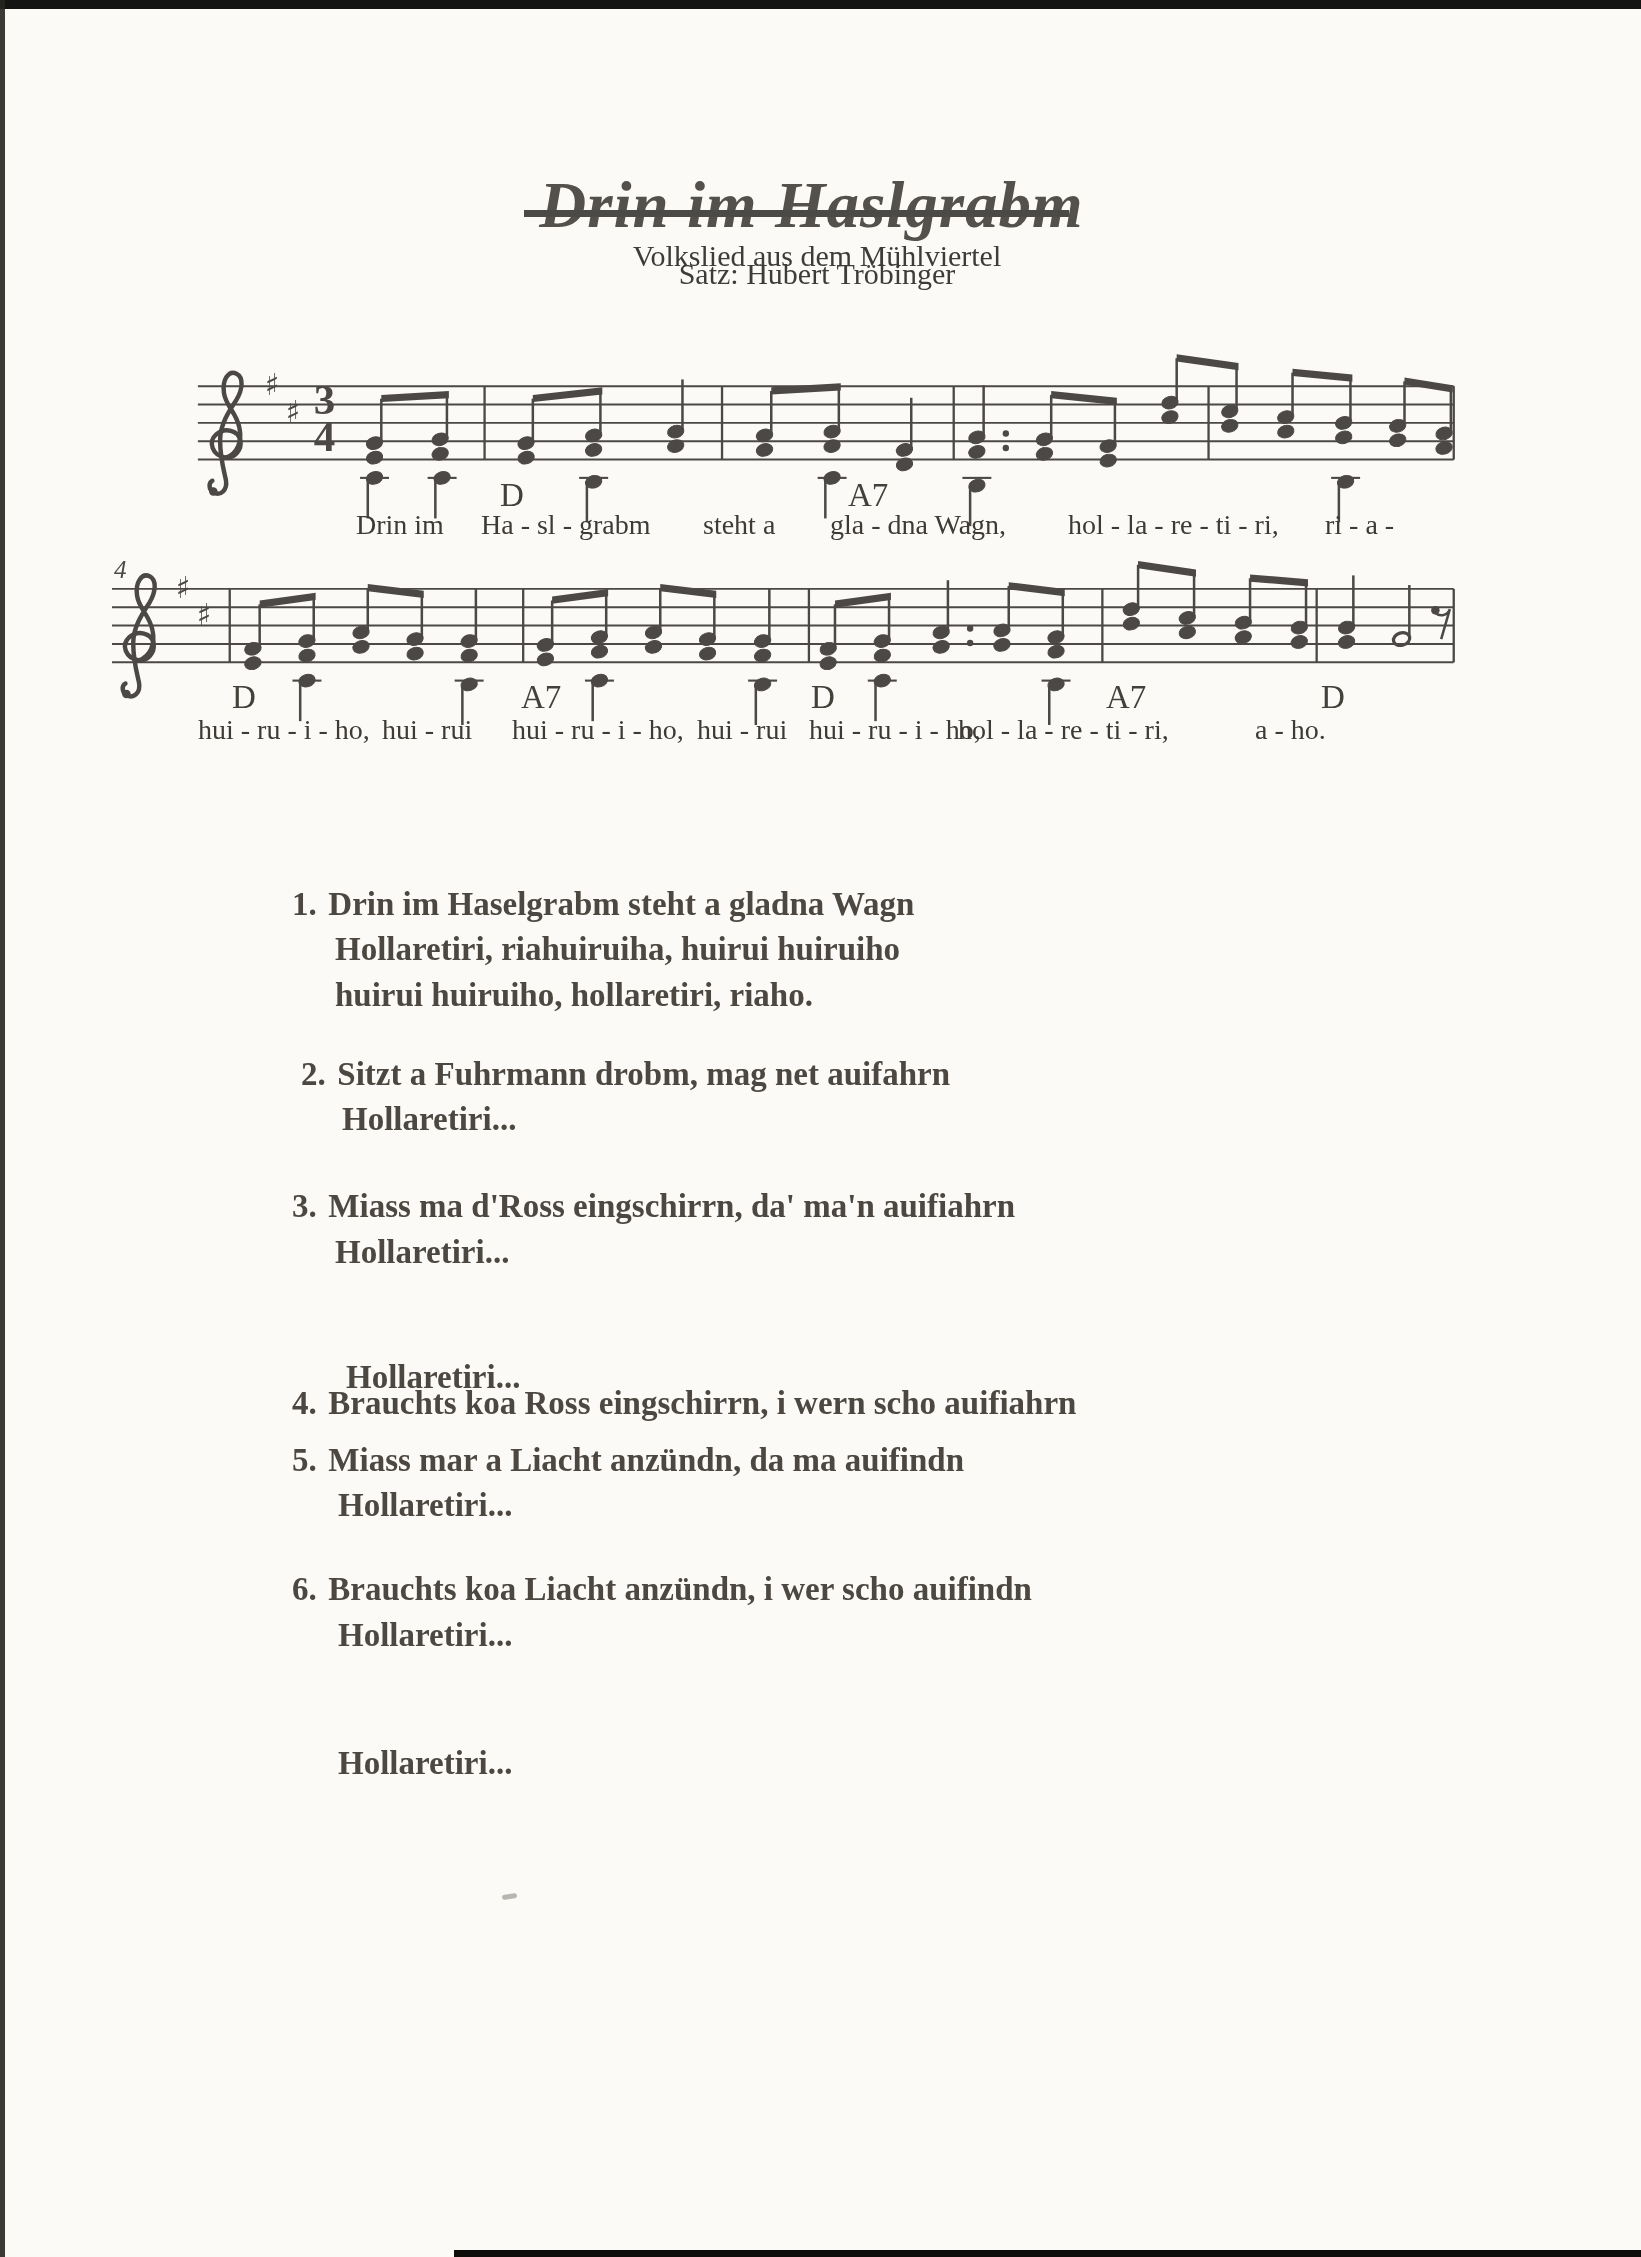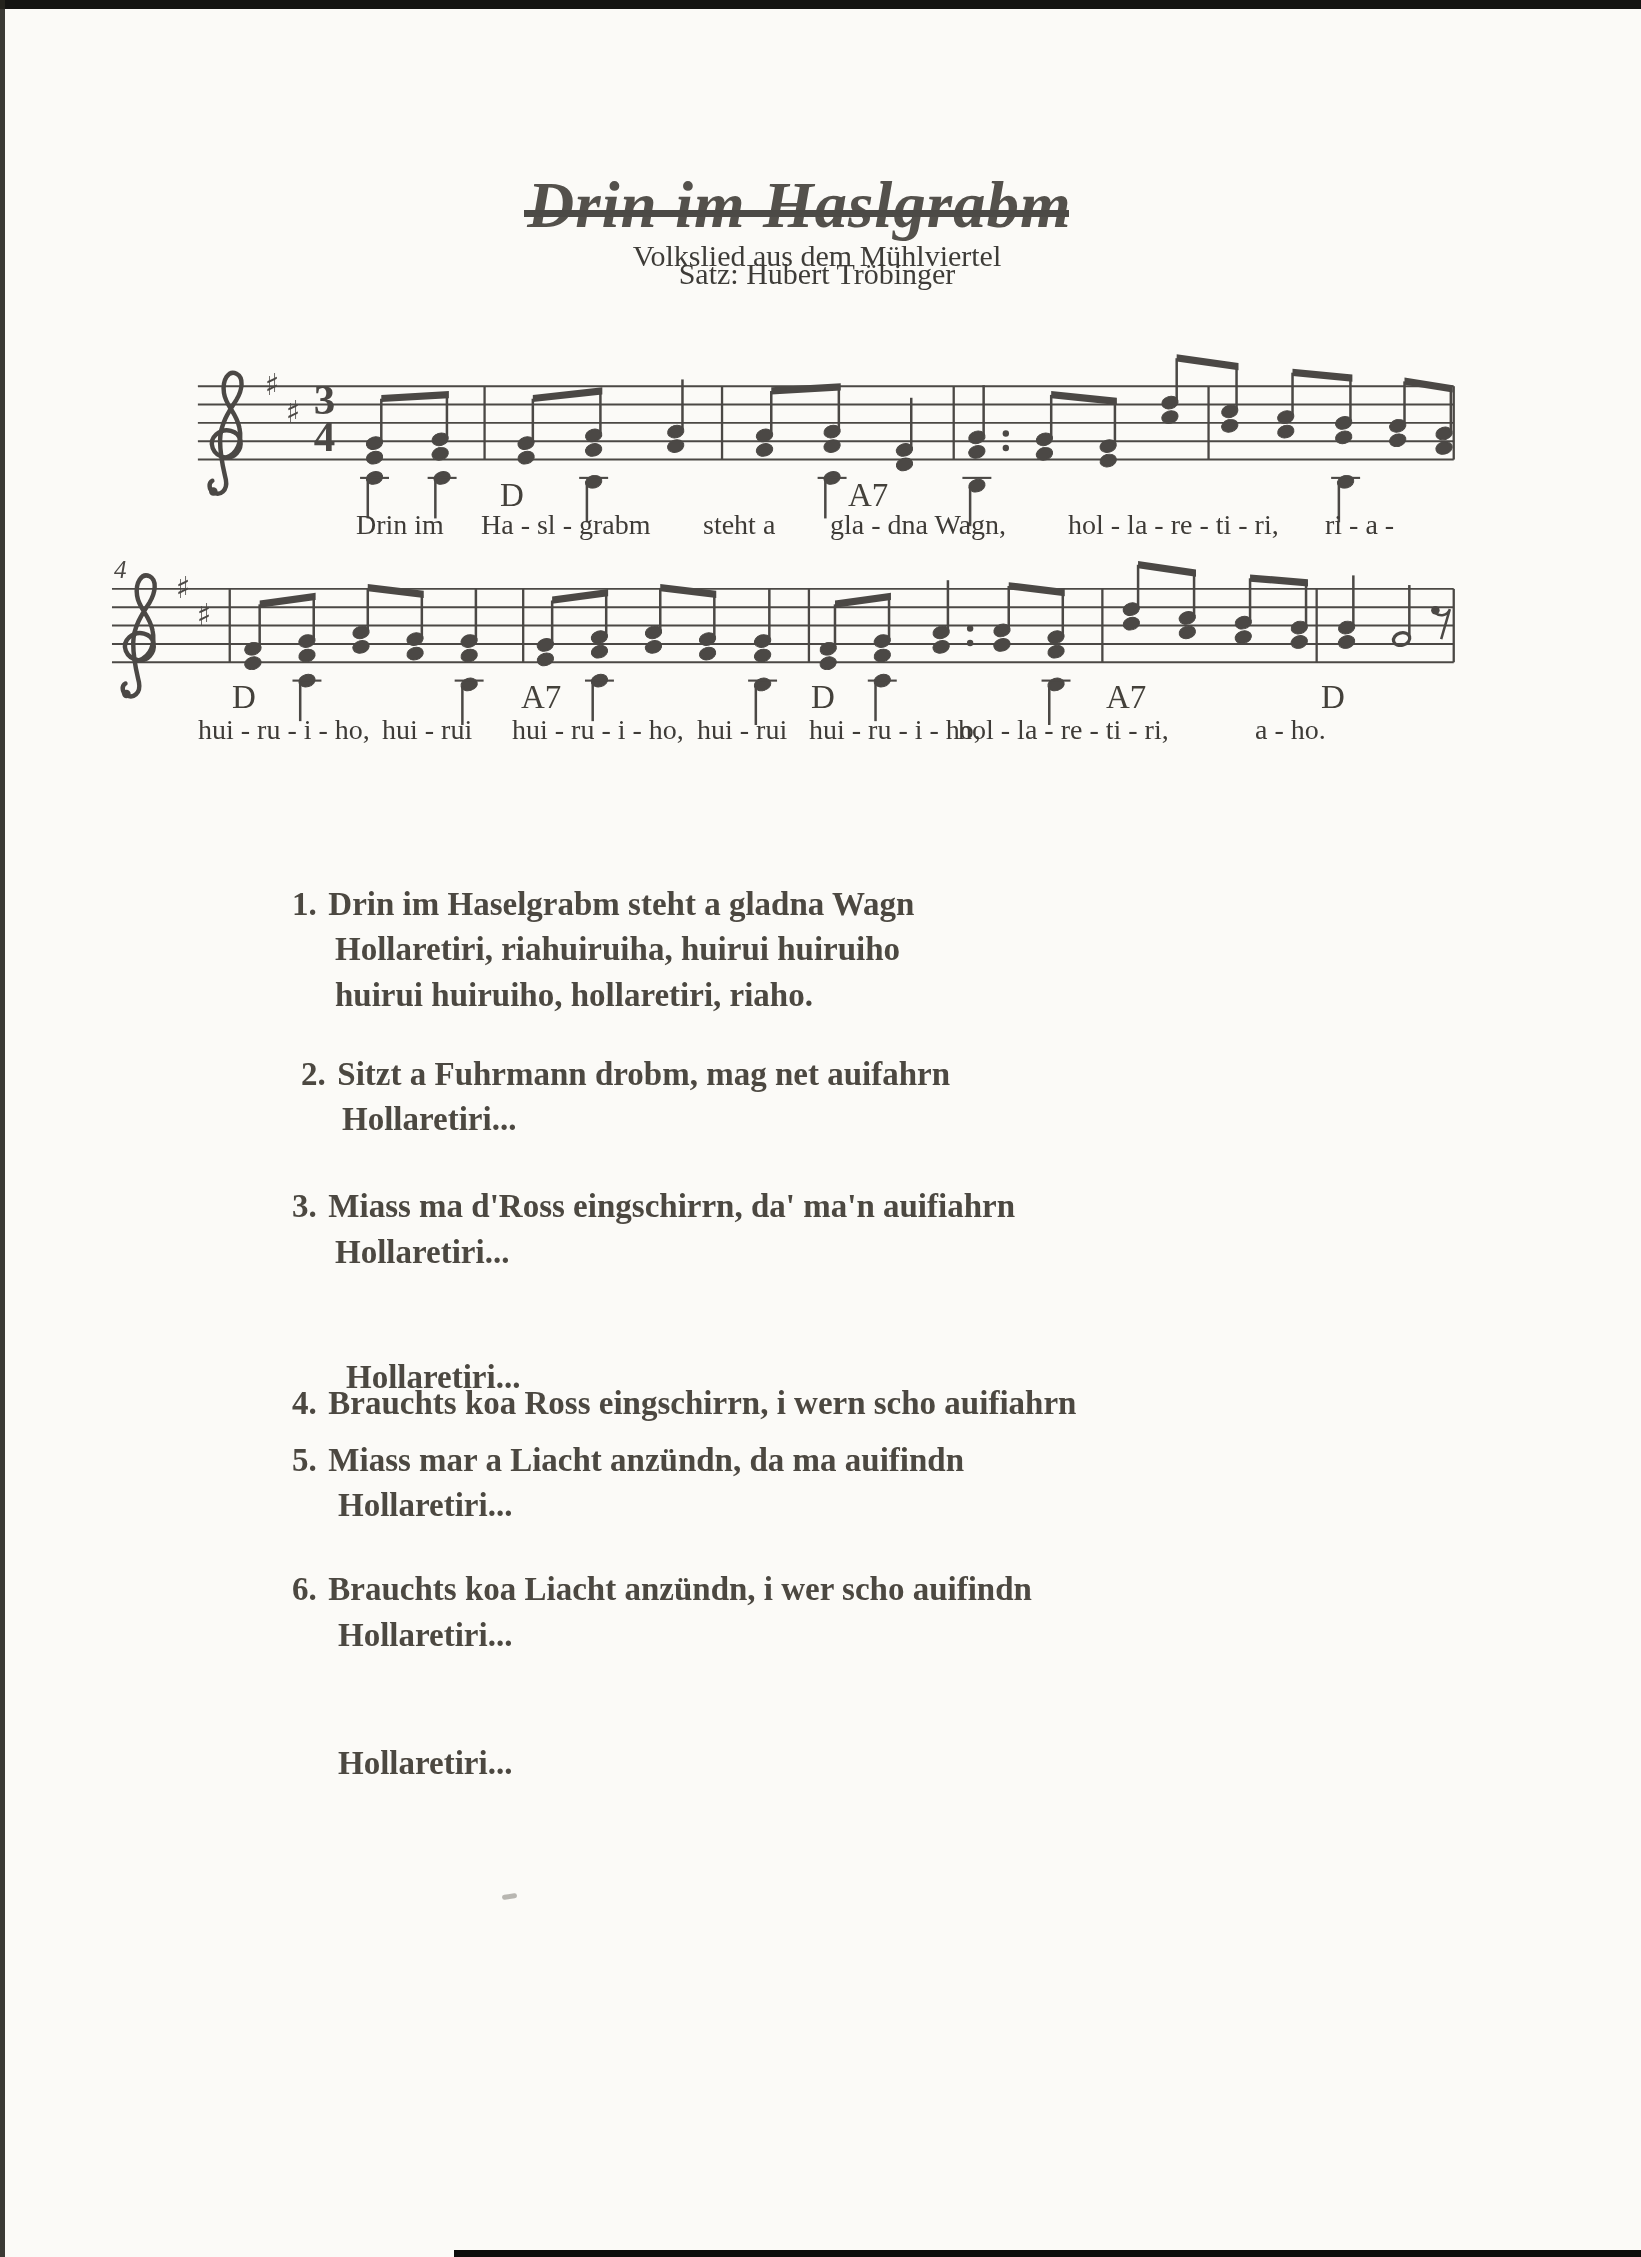--- a/index.html
+++ b/index.html
@@ -5,21 +5,21 @@
   html,body{margin:0;padding:0;background:#e8e8e6;}
   .page{
     position:relative;width:1641px;height:2257px;background:#fbfaf7;
     font-family:"Liberation Serif","DejaVu Serif",serif;color:#4a4743;overflow:hidden;
   }
   .edge-top{position:absolute;left:0;top:0;width:1641px;height:8.7px;background:#141412;}
   .edge-left{position:absolute;left:0;top:0;width:4.8px;height:2257px;background:#26251f;opacity:.9;}
   .edge-bottom{position:absolute;left:454px;top:2250px;width:1188px;height:7.7px;background:#0d0d0b;}
   .title{
     position:absolute;left:0;top:124px;width:1599px;text-align:center;
-    font-size:65px;font-weight:bold;font-style:italic;letter-spacing:1px;color:#54514c;
+    font-size:65px;font-weight:bold;font-style:italic;letter-spacing:1px;color:#54514c;padding-left:12px;
   }
   .title-underline{position:absolute;left:524px;top:210px;width:545px;height:6.8px;background:#4c4a46;}
   .subtitle{position:absolute;left:0;width:1634px;text-align:center;font-size:30px;color:#3e3c38;}
   .sub1{top:223px;margin-top:16px;}
   .sub2{top:257px;}
   .chord{position:absolute;font-size:33px;color:#44413b;white-space:nowrap;}
   .lyric{position:absolute;font-size:28px;color:#3e3b37;white-space:nowrap;}
   .measure-num{position:absolute;left:114px;top:556px;font-style:italic;font-size:25px;color:#4b4845;}
   .sharp{position:absolute;font-family:"DejaVu Sans",sans-serif;font-size:30px;font-weight:bold;color:#4b4845;line-height:1;}
   .tsig{position:absolute;width:39px;text-align:center;font-size:43px;font-weight:bold;color:#4b4845;line-height:1;}

